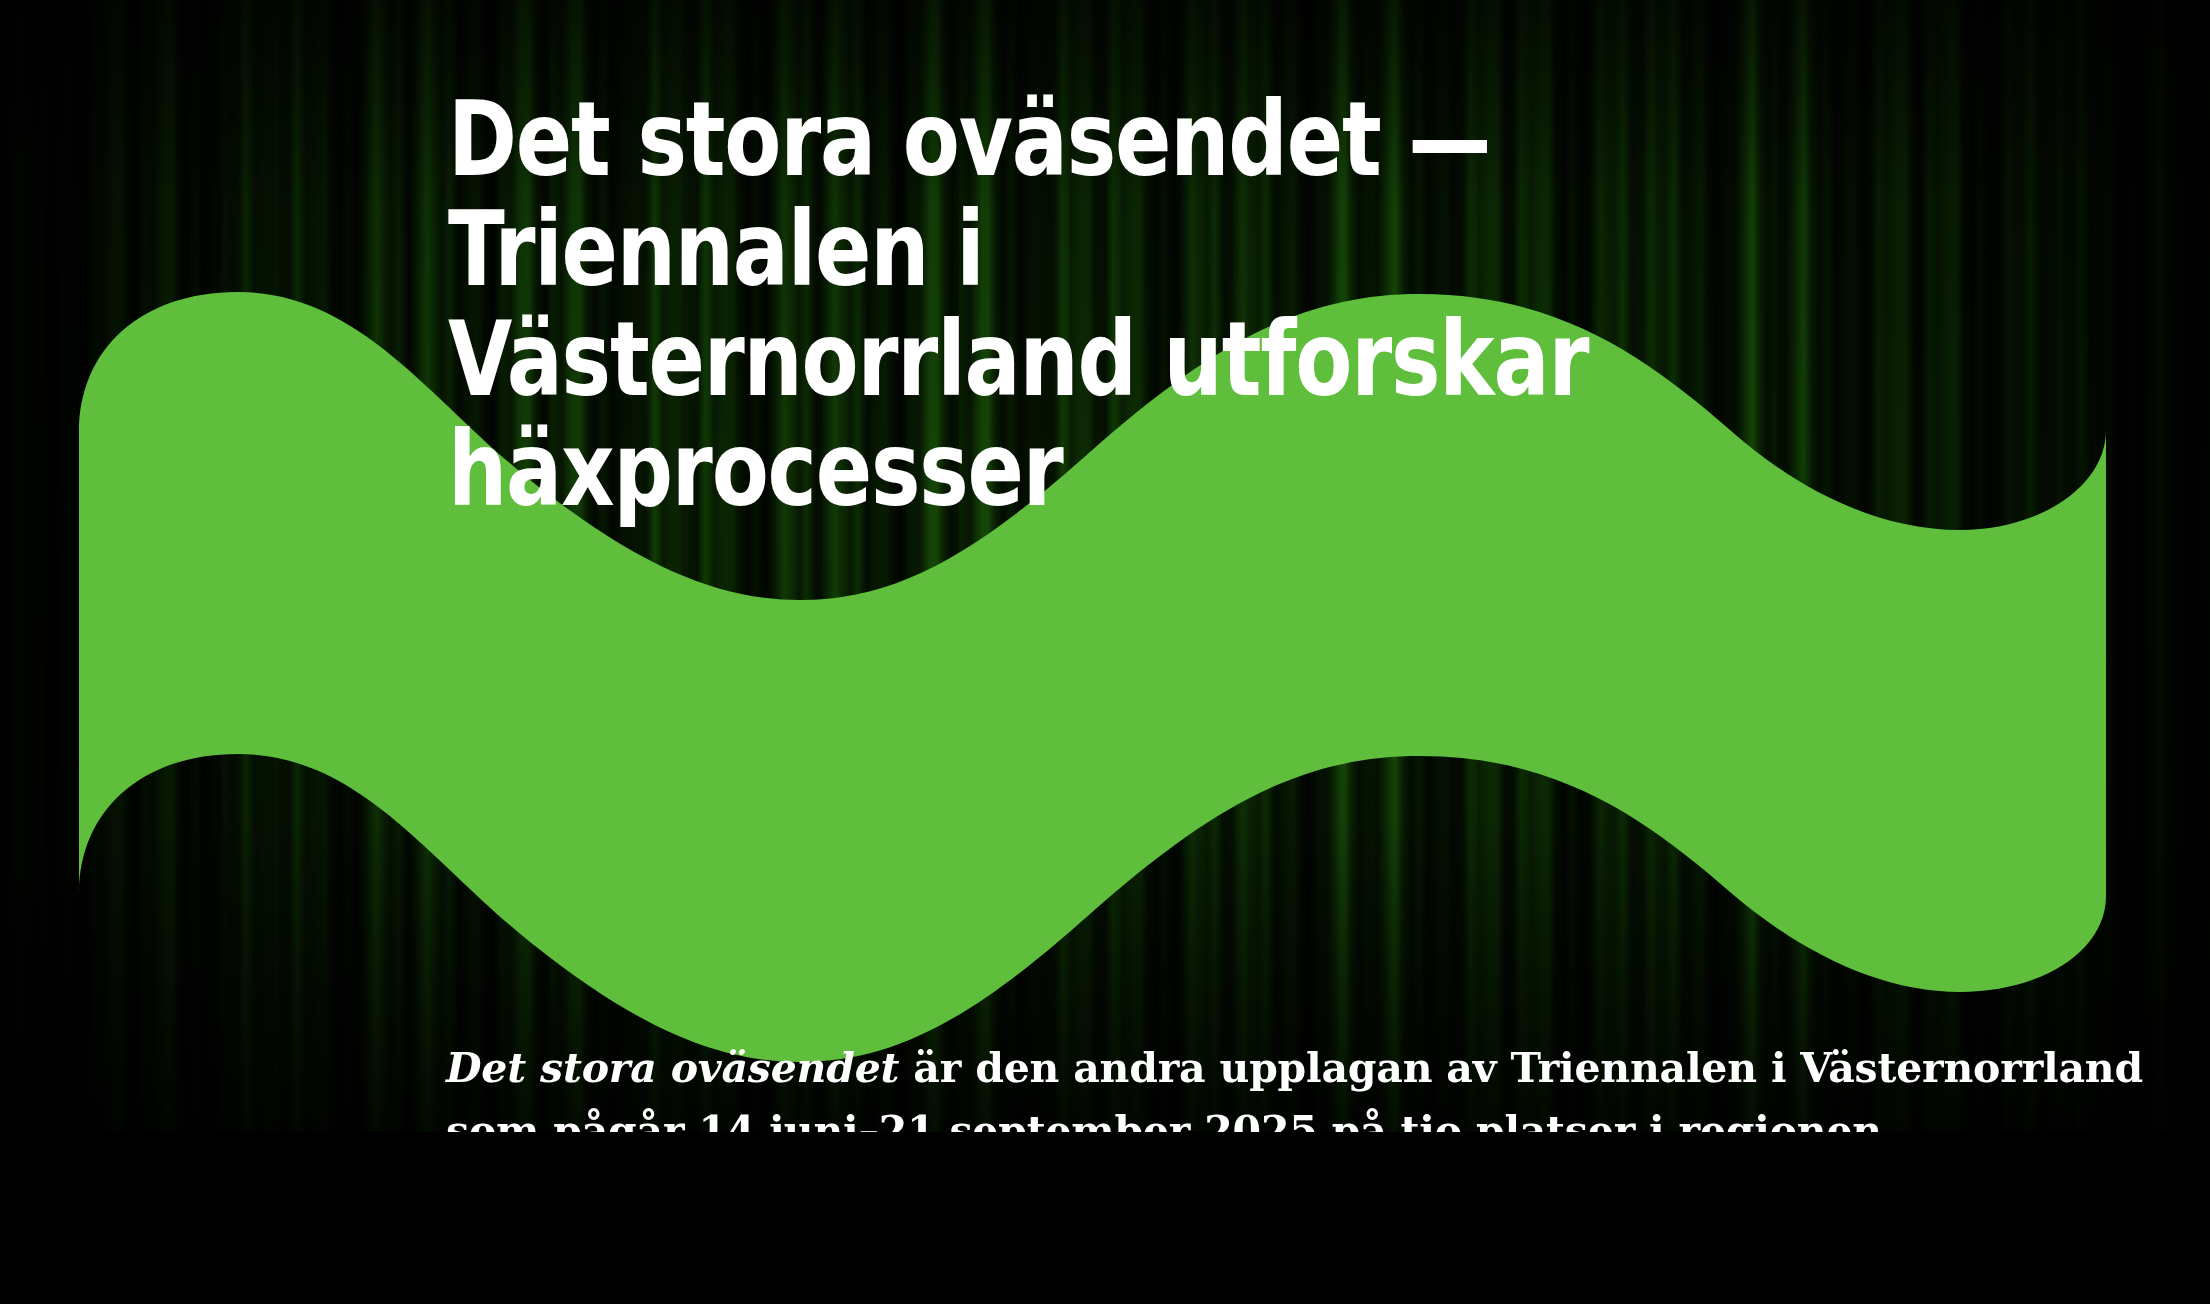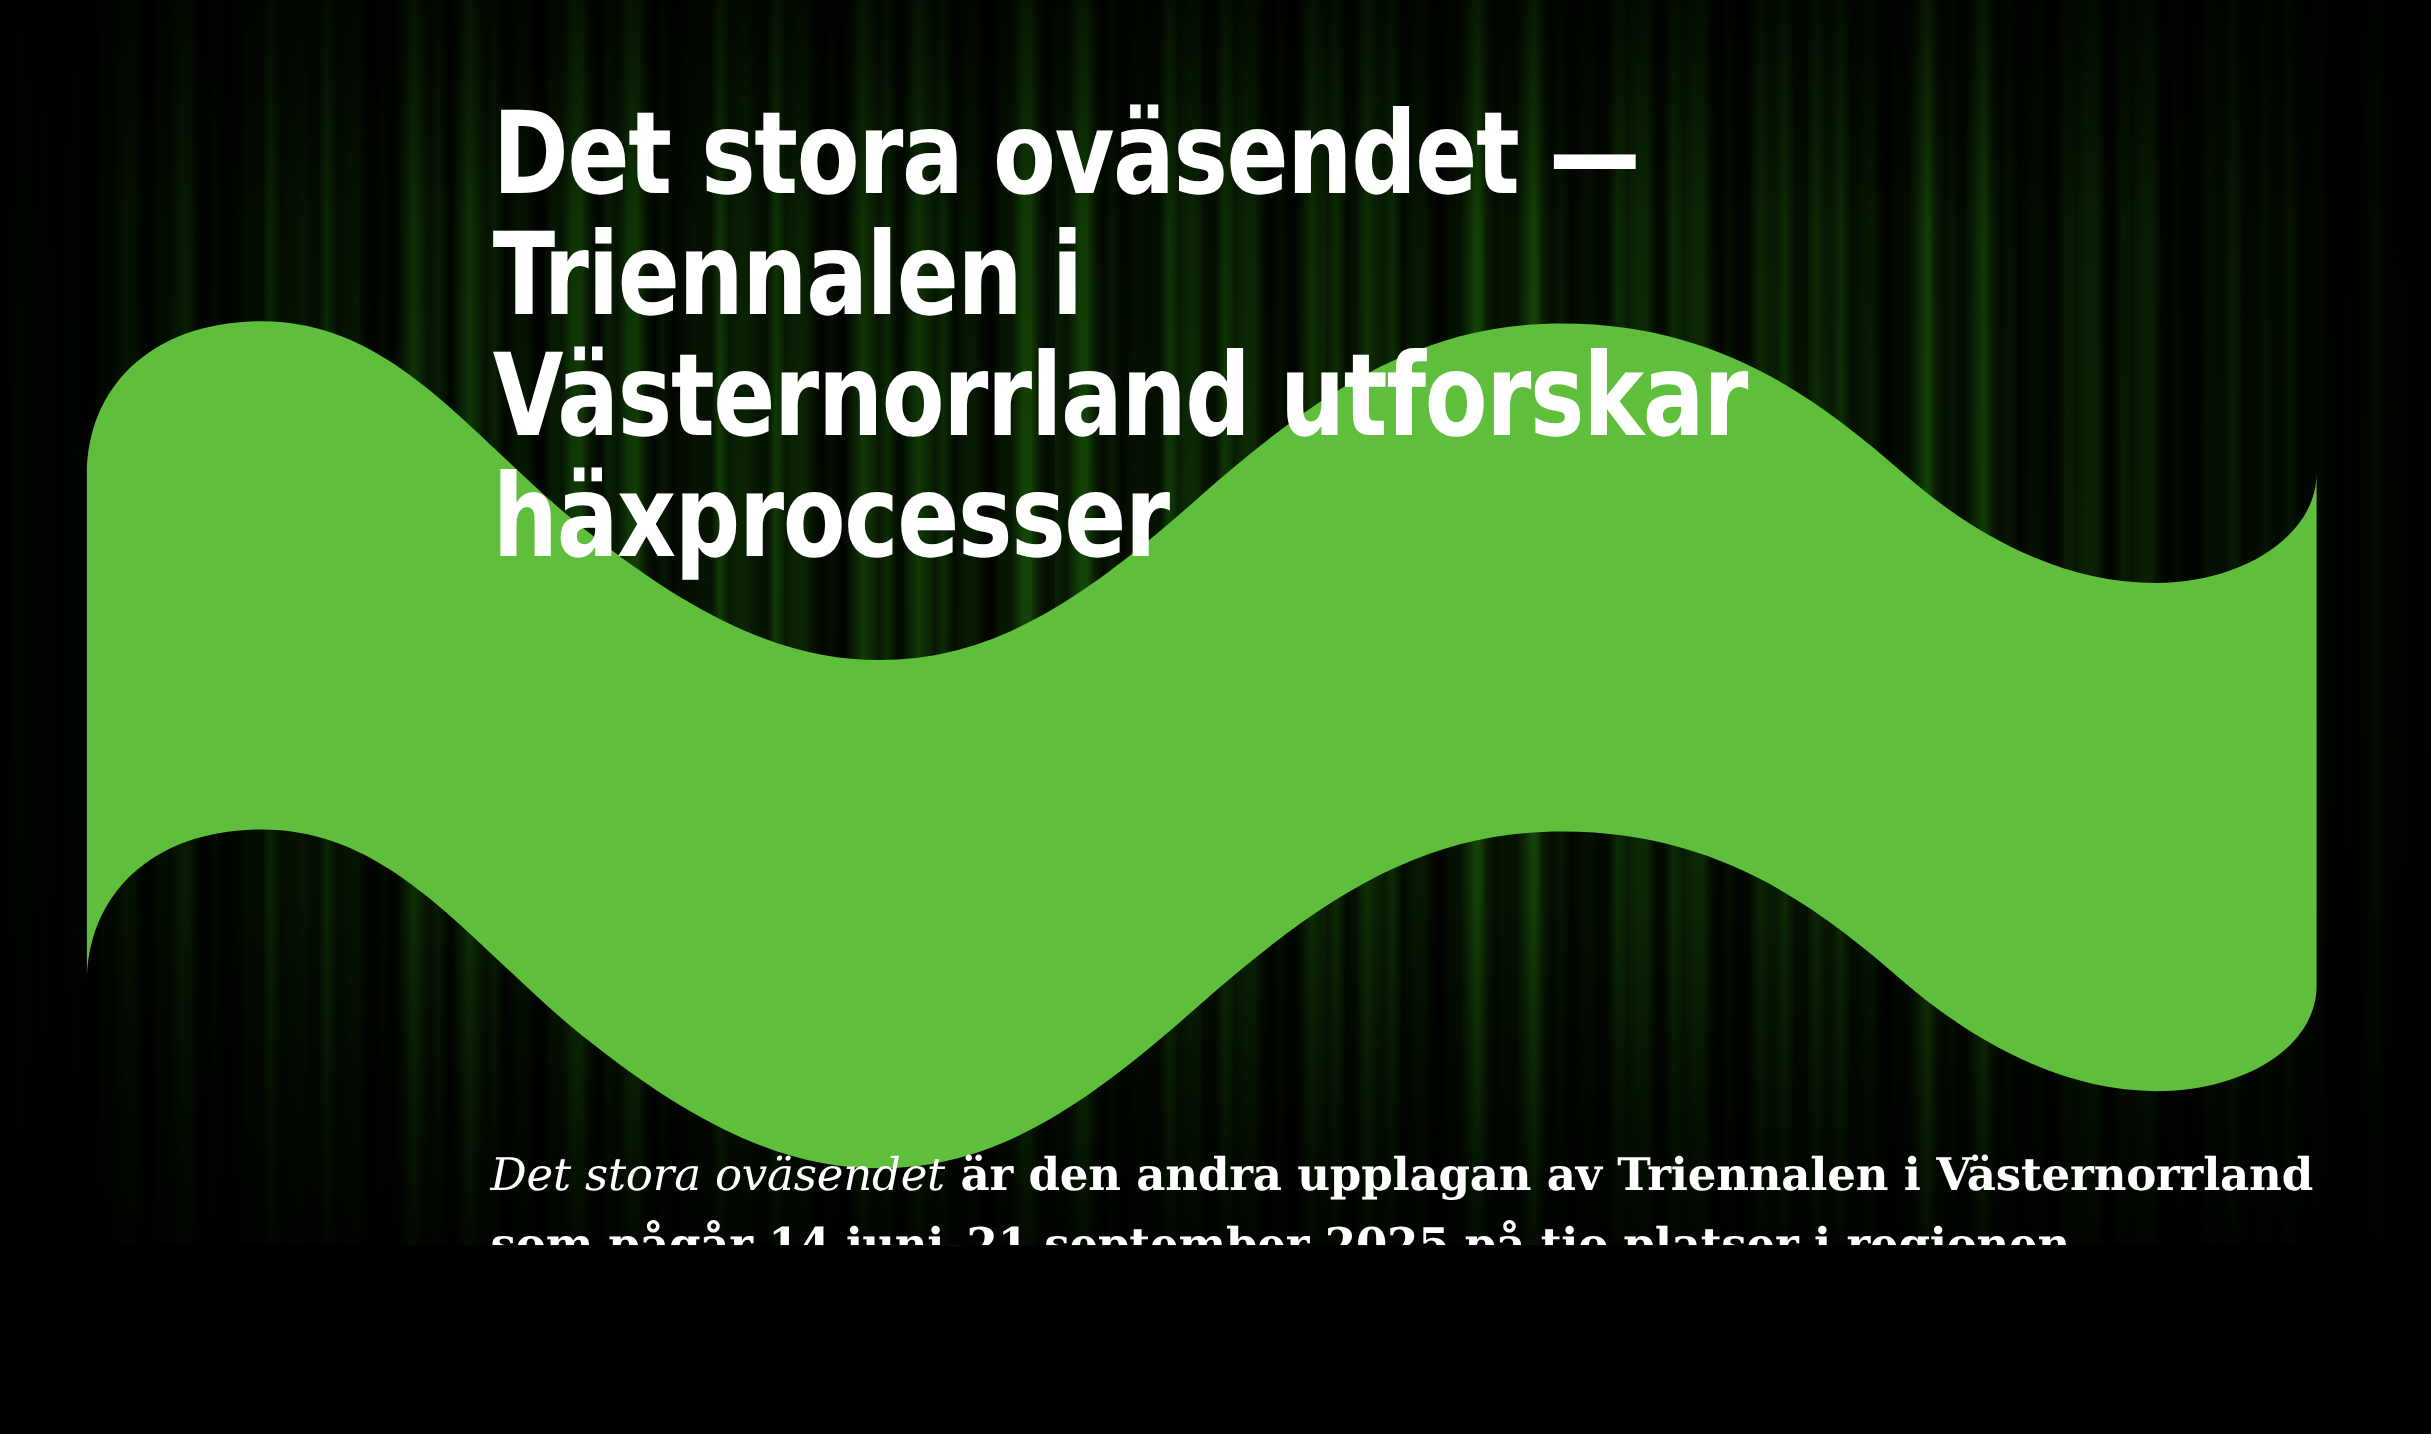--- a/index.html
+++ b/index.html
@@ -100,21 +100,21 @@
     width: 1712px;
     color: #ffffff;
     font-family: "DejaVu Serif", "Liberation Serif", serif;
     font-weight: 700;
     font-size: 41px;
     line-height: 63px;
     letter-spacing: -0.2px;
   }
   .bodycopy .lead {
     font-style: italic;
-    font-weight: 400;
+    font-weight: 700;
   }
 </style>
 </head>
 <body>
 
 <div id="stage">
 
   <div class="bg-base"></div>
   <div class="bg-stripes"></div>
   <div class="bg-stripes2"></div>

